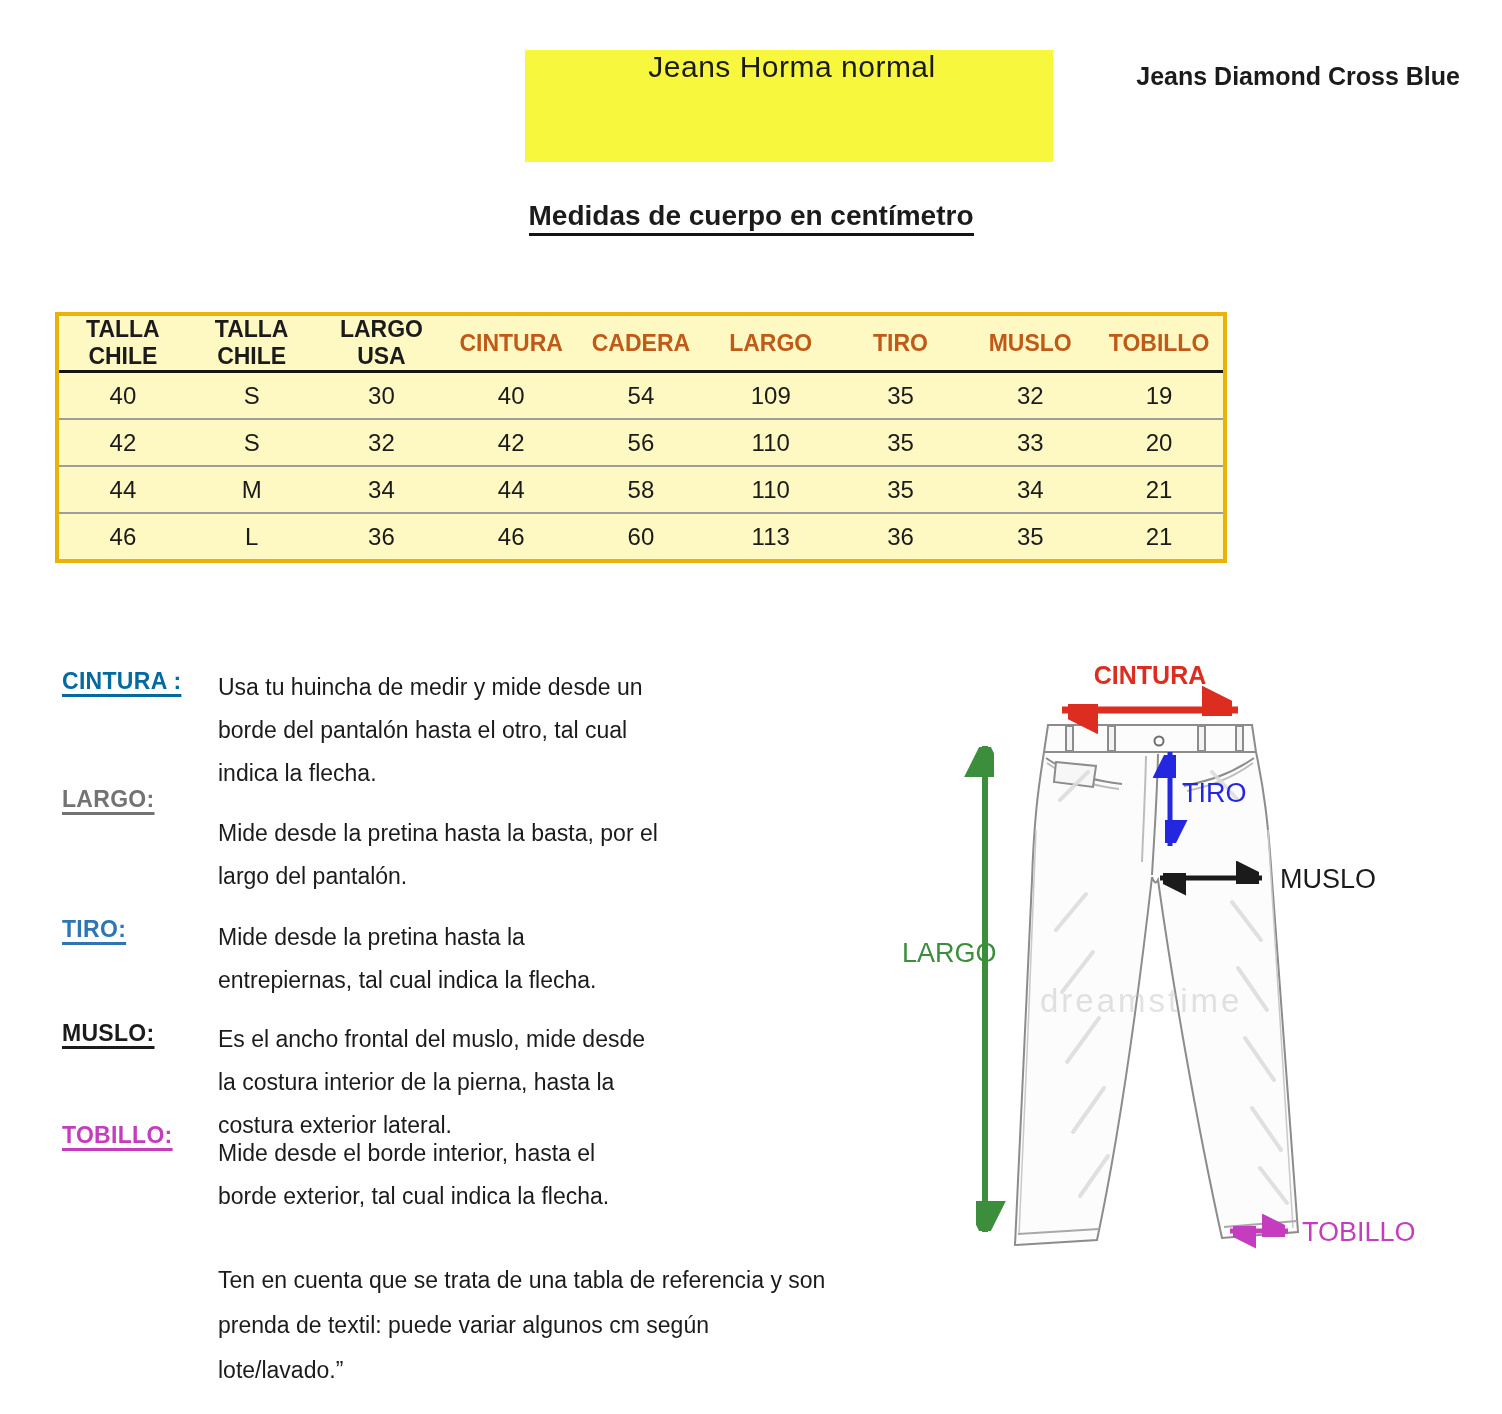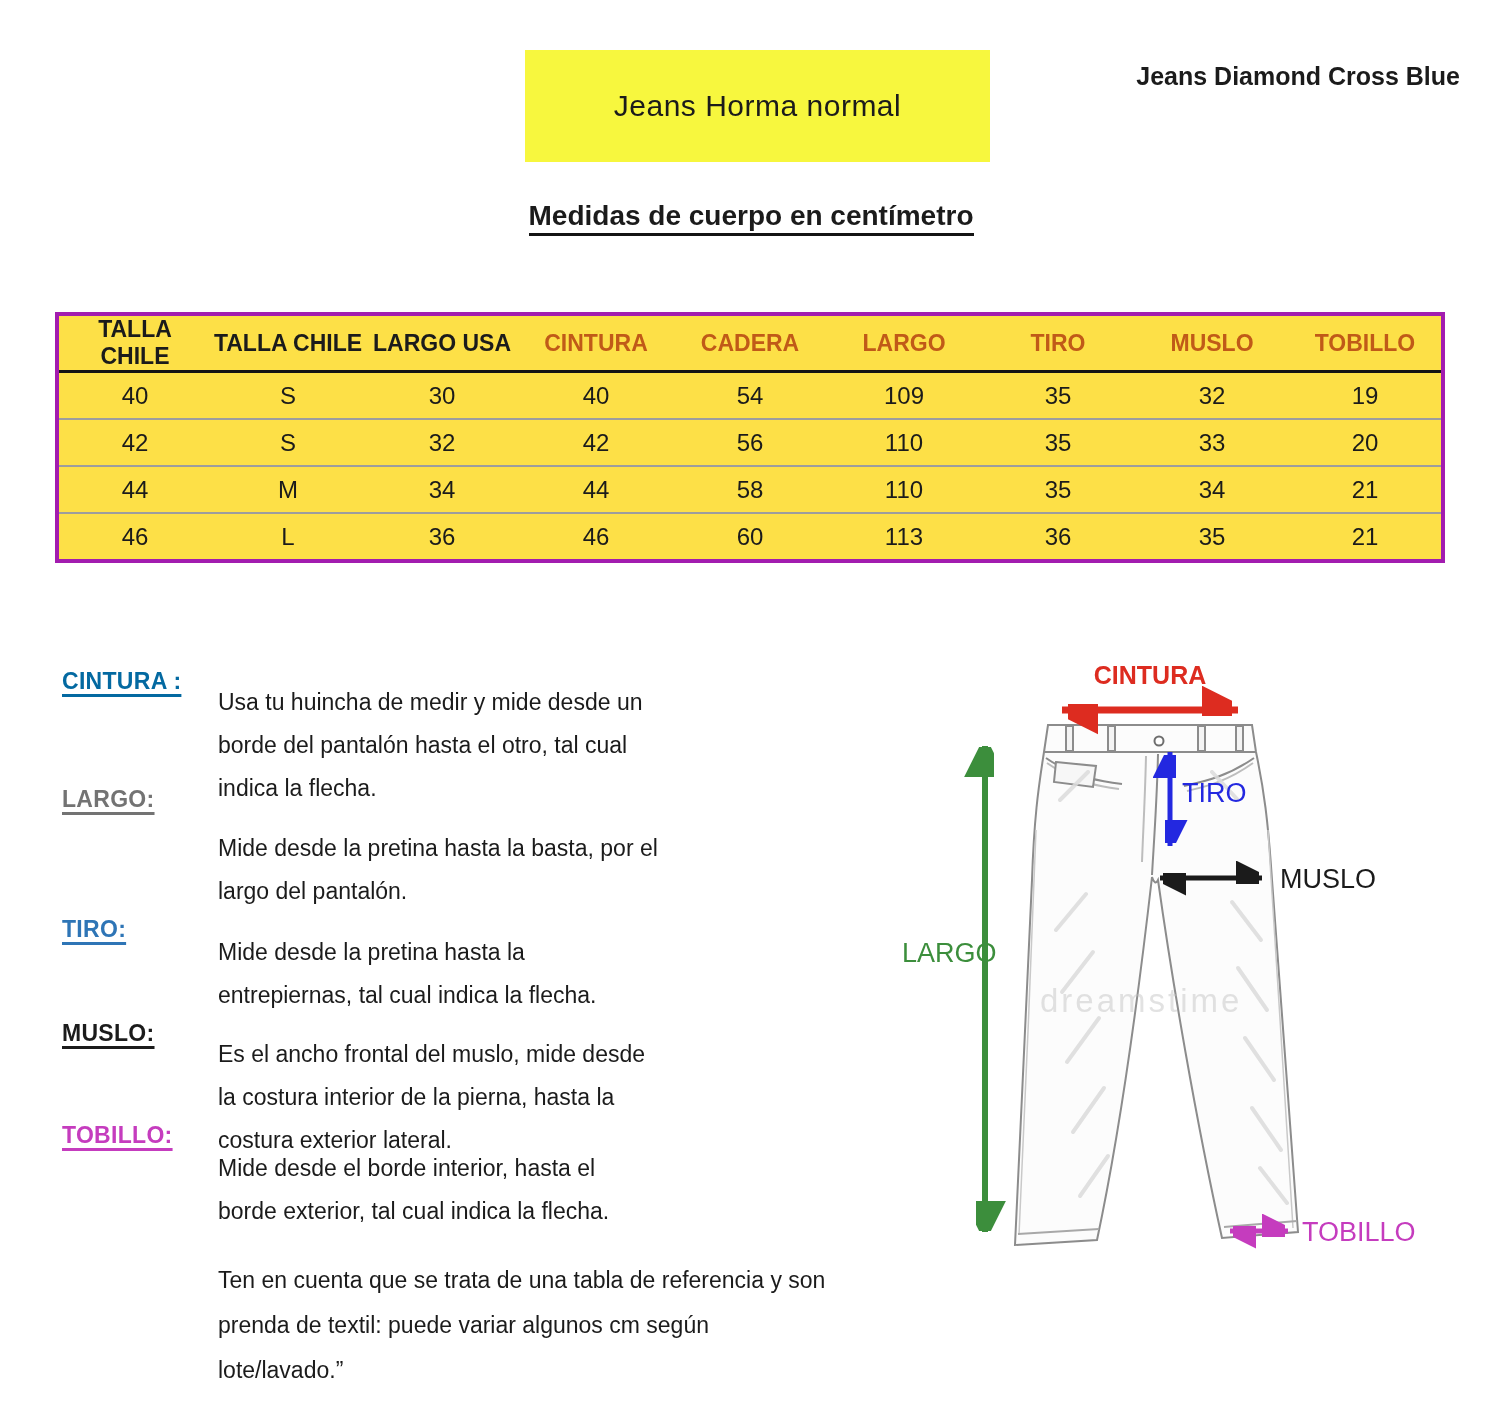--- a/index.html
+++ b/index.html
@@ -1,38 +1,38 @@
 <!DOCTYPE html>
 <html><head>
 <meta charset="utf-8">
 <style>
   html,body{margin:0;padding:0;background:#ffffff;}
   .page{position:relative;width:1502px;height:1414px;background:#ffffff;overflow:hidden;
         font-family:"Liberation Sans",sans-serif;color:#1b1b1b;}
   .abs{position:absolute;}
 
   
-  .title-box{left:525px;top:50px;width:465px;height:112px;display:flex;align-items:center;justify-content:center;
-             font-size:30px;font-weight:500;letter-spacing:.5px;}
+  .title-box{left:525px;top:50px;width:522px;height:112px;display:flex;justify-content:center;
+             font-size:30px;font-weight:500;letter-spacing:.5px;padding-left:6px;}
   .product-name{left:1020px;top:62px;width:440px;text-align:right;font-size:25px;font-weight:700;}
   .heading{left:0;top:200px;width:100%;text-align:center;font-size:28px;font-weight:700;}
   .heading span{border-bottom:3px solid #141414;padding-bottom:2px;}
 
   
-  table.size-table{left:55px;top:312px;width:1390px;border-collapse:collapse;table-layout:fixed;
-                   border:4px solid #a21caf;background:#fde047;}
+  table.size-table{left:55px;top:312px;width:1172px;border-collapse:collapse;table-layout:fixed;
+                   border:4px solid #eab308;background:#fef9c3;}
   table.size-table th{height:46px;font-size:23px;font-weight:700;text-align:center;
                       border-bottom:3px solid #141414;padding:0 2px;}
   table.size-table td{height:45px;font-size:24px;text-align:center;padding:0 2px;}
   table.size-table tbody tr + tr td{border-top:2px solid #9d9d9d;}
 
   
   .def-term{left:62px;font-size:23px;font-weight:700;text-decoration:underline;
             text-decoration-thickness:2.5px;text-underline-offset:5px;letter-spacing:.3px;}
-  .def-desc{left:218px;width:520px;font-size:23px;margin-top:15px;}
+  .def-desc{left:218px;width:520px;font-size:23px;}
   .def-desc .line{line-height:43px;white-space:nowrap;}
   .footer-note{left:218px;top:1258px;width:660px;font-size:23px;}
   .footer-note .line{line-height:45px;white-space:nowrap;}
 
   svg.diagram{left:860px;top:650px;}
   svg text{font-family:"Liberation Sans",sans-serif;}
 </style>
 </head>
 <body>
 

